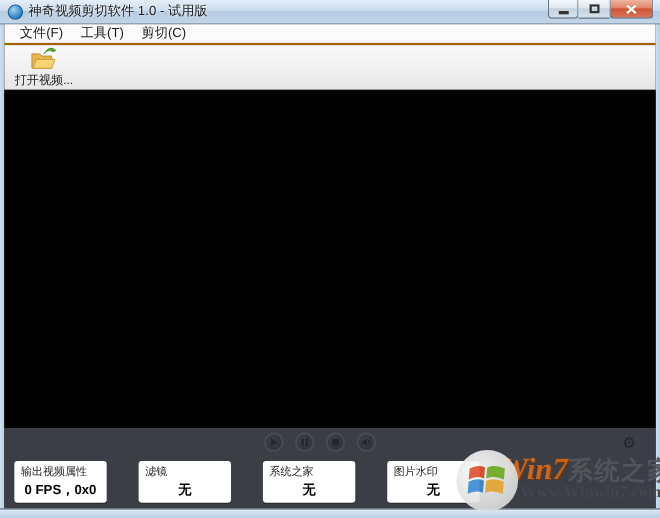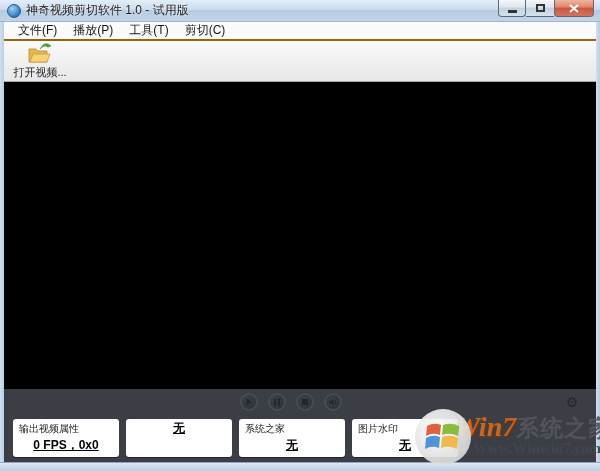--- a/index.html
+++ b/index.html
@@ -56,24 +56,24 @@
   .deck { position:absolute; left:4px; top:389px; width:592px; height:73px; background:#3b3e45; }
   .transport { position:absolute; left:236px; top:4px; display:flex; gap:10px; }
   .t-btn { width:18px; height:18px; border-radius:50%;
     background:radial-gradient(circle at 40% 35%,#3d4048,#2c2f35);
     border:2px solid #474b54; display:flex; align-items:center; justify-content:center; }
   .t-btn svg { display:block; }
   .gear-btn { position:absolute; right:16px; top:5px; width:16px; height:16px;
     color:#23262b; font-size:14px; line-height:16px; text-align:center; }
 
   .panels { position:absolute; left:0; top:30px; width:592px; height:43px; }
-  .panel { position:absolute; top:0; width:106px; height:38px; background:#fff;
+  .panel { position:absolute; top:0; width:84px; height:38px; background:#fff;
     border-radius:3px; box-shadow:0 1px 0 rgba(0,0,0,.4); }
   .panel .p-label { font-size:10px; color:#222; margin:3px 0 0 6px; }
-  .panel .p-value { font-size:12px; font-weight:bold; color:#000; text-align:center; margin-top:1px;text-decoration:underline; }
+  .panel .p-value { font-size:12px; font-weight:bold; color:#000; text-align:center; margin-top:1px; }
 
   
   .wm { position:absolute; pointer-events:none; }
   .wm-circle { left:415px; top:409px; width:56px; height:56px; border-radius:50%;
     background:radial-gradient(circle at 40% 35%,#ffffff,#d9d9d9 75%,#bdbdbd);
     opacity:.92; display:flex; align-items:center; justify-content:center; z-index:5; }
   .wm-brand { left:455px; top:411px; z-index:4; white-space:nowrap;
     font-family:"Liberation Serif",serif; font-weight:bold; opacity:.95; }
   .wm-win { font-size:28px; font-style:italic; color:#d2691e;
     text-shadow:1px 1px 0 #7a3c08; }
@@ -106,21 +106,20 @@
       </svg>
     </div>
   </div>
 
   <div class="edge left"></div>
   <div class="edge right"></div>
   <div class="edge bottom"></div>
 
   <div class="menubar">
     <span class="menu-item">文件(F)</span>
-    <span class="menu-item">播放(P)</span>
     <span class="menu-item">工具(T)</span>
     <span class="menu-item">剪切(C)</span>
   </div>
 
   <div class="toolbar">
     <div class="tool-btn">
       <span class="tb-icon">
         <svg width="26" height="21" viewBox="0 0 26 21">
           <path d="M13 6 q4 -5 8 -2 l-1 -3 l1 3 l3 -1 q-4 -4 -8 -1 z" fill="#58b030" stroke="#3c8a1e" stroke-width="0.6"></path>
           <path d="M2 8 L2 19 L20 19 L20 8 L11 8 L9 6 L2 6 Z" fill="#e8b64c" stroke="#b98a2a" stroke-width="0.8"></path>
@@ -163,20 +162,21 @@
     <div class="gear-btn">
       <span>⚙</span>
     </div>
 
     <div class="panels">
       <div class="panel" style="left:9px">
         <div class="p-label">输出视频属性</div>
         <div class="p-value">0 FPS，0x0</div>
       </div>
       <div class="panel" style="left:122px">
+        <div class="p-label">滤镜</div>
         <div class="p-value">无</div>
       </div>
       <div class="panel" style="left:235px">
         <div class="p-label">系统之家</div>
         <div class="p-value">无</div>
       </div>
       <div class="panel" style="left:348px">
         <div class="p-label">图片水印</div>
         <div class="p-value">无</div>
       </div>

